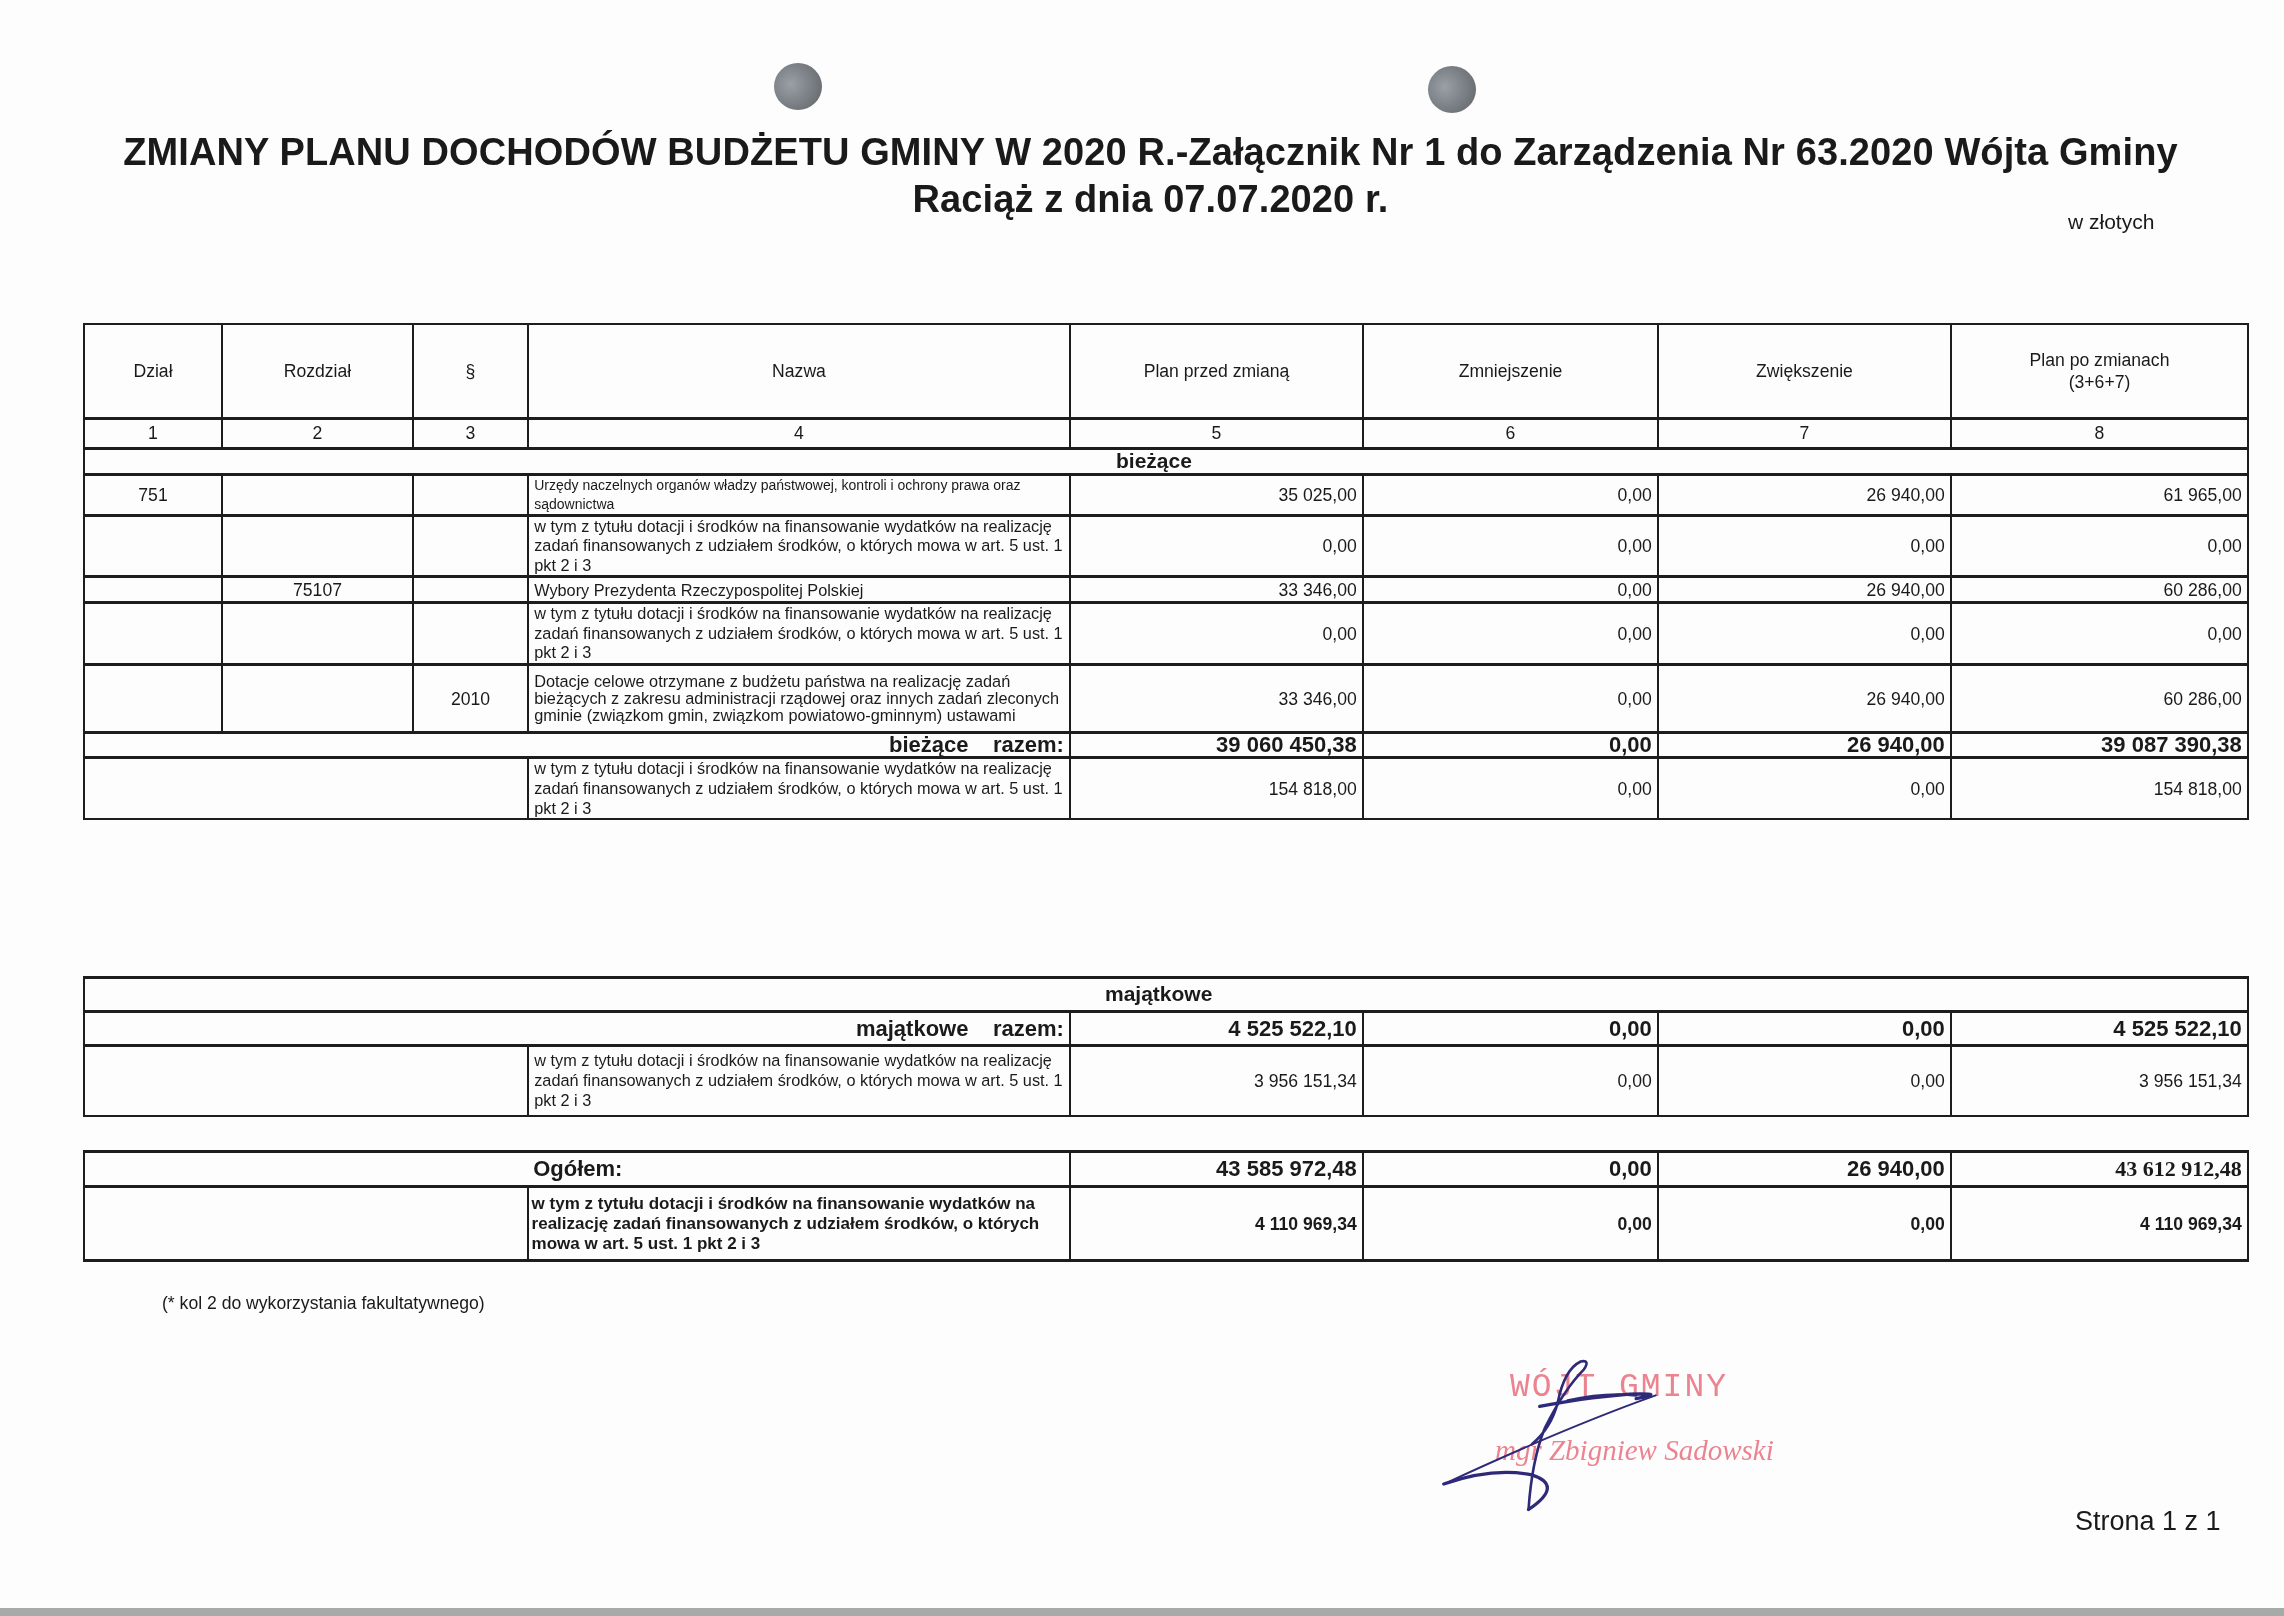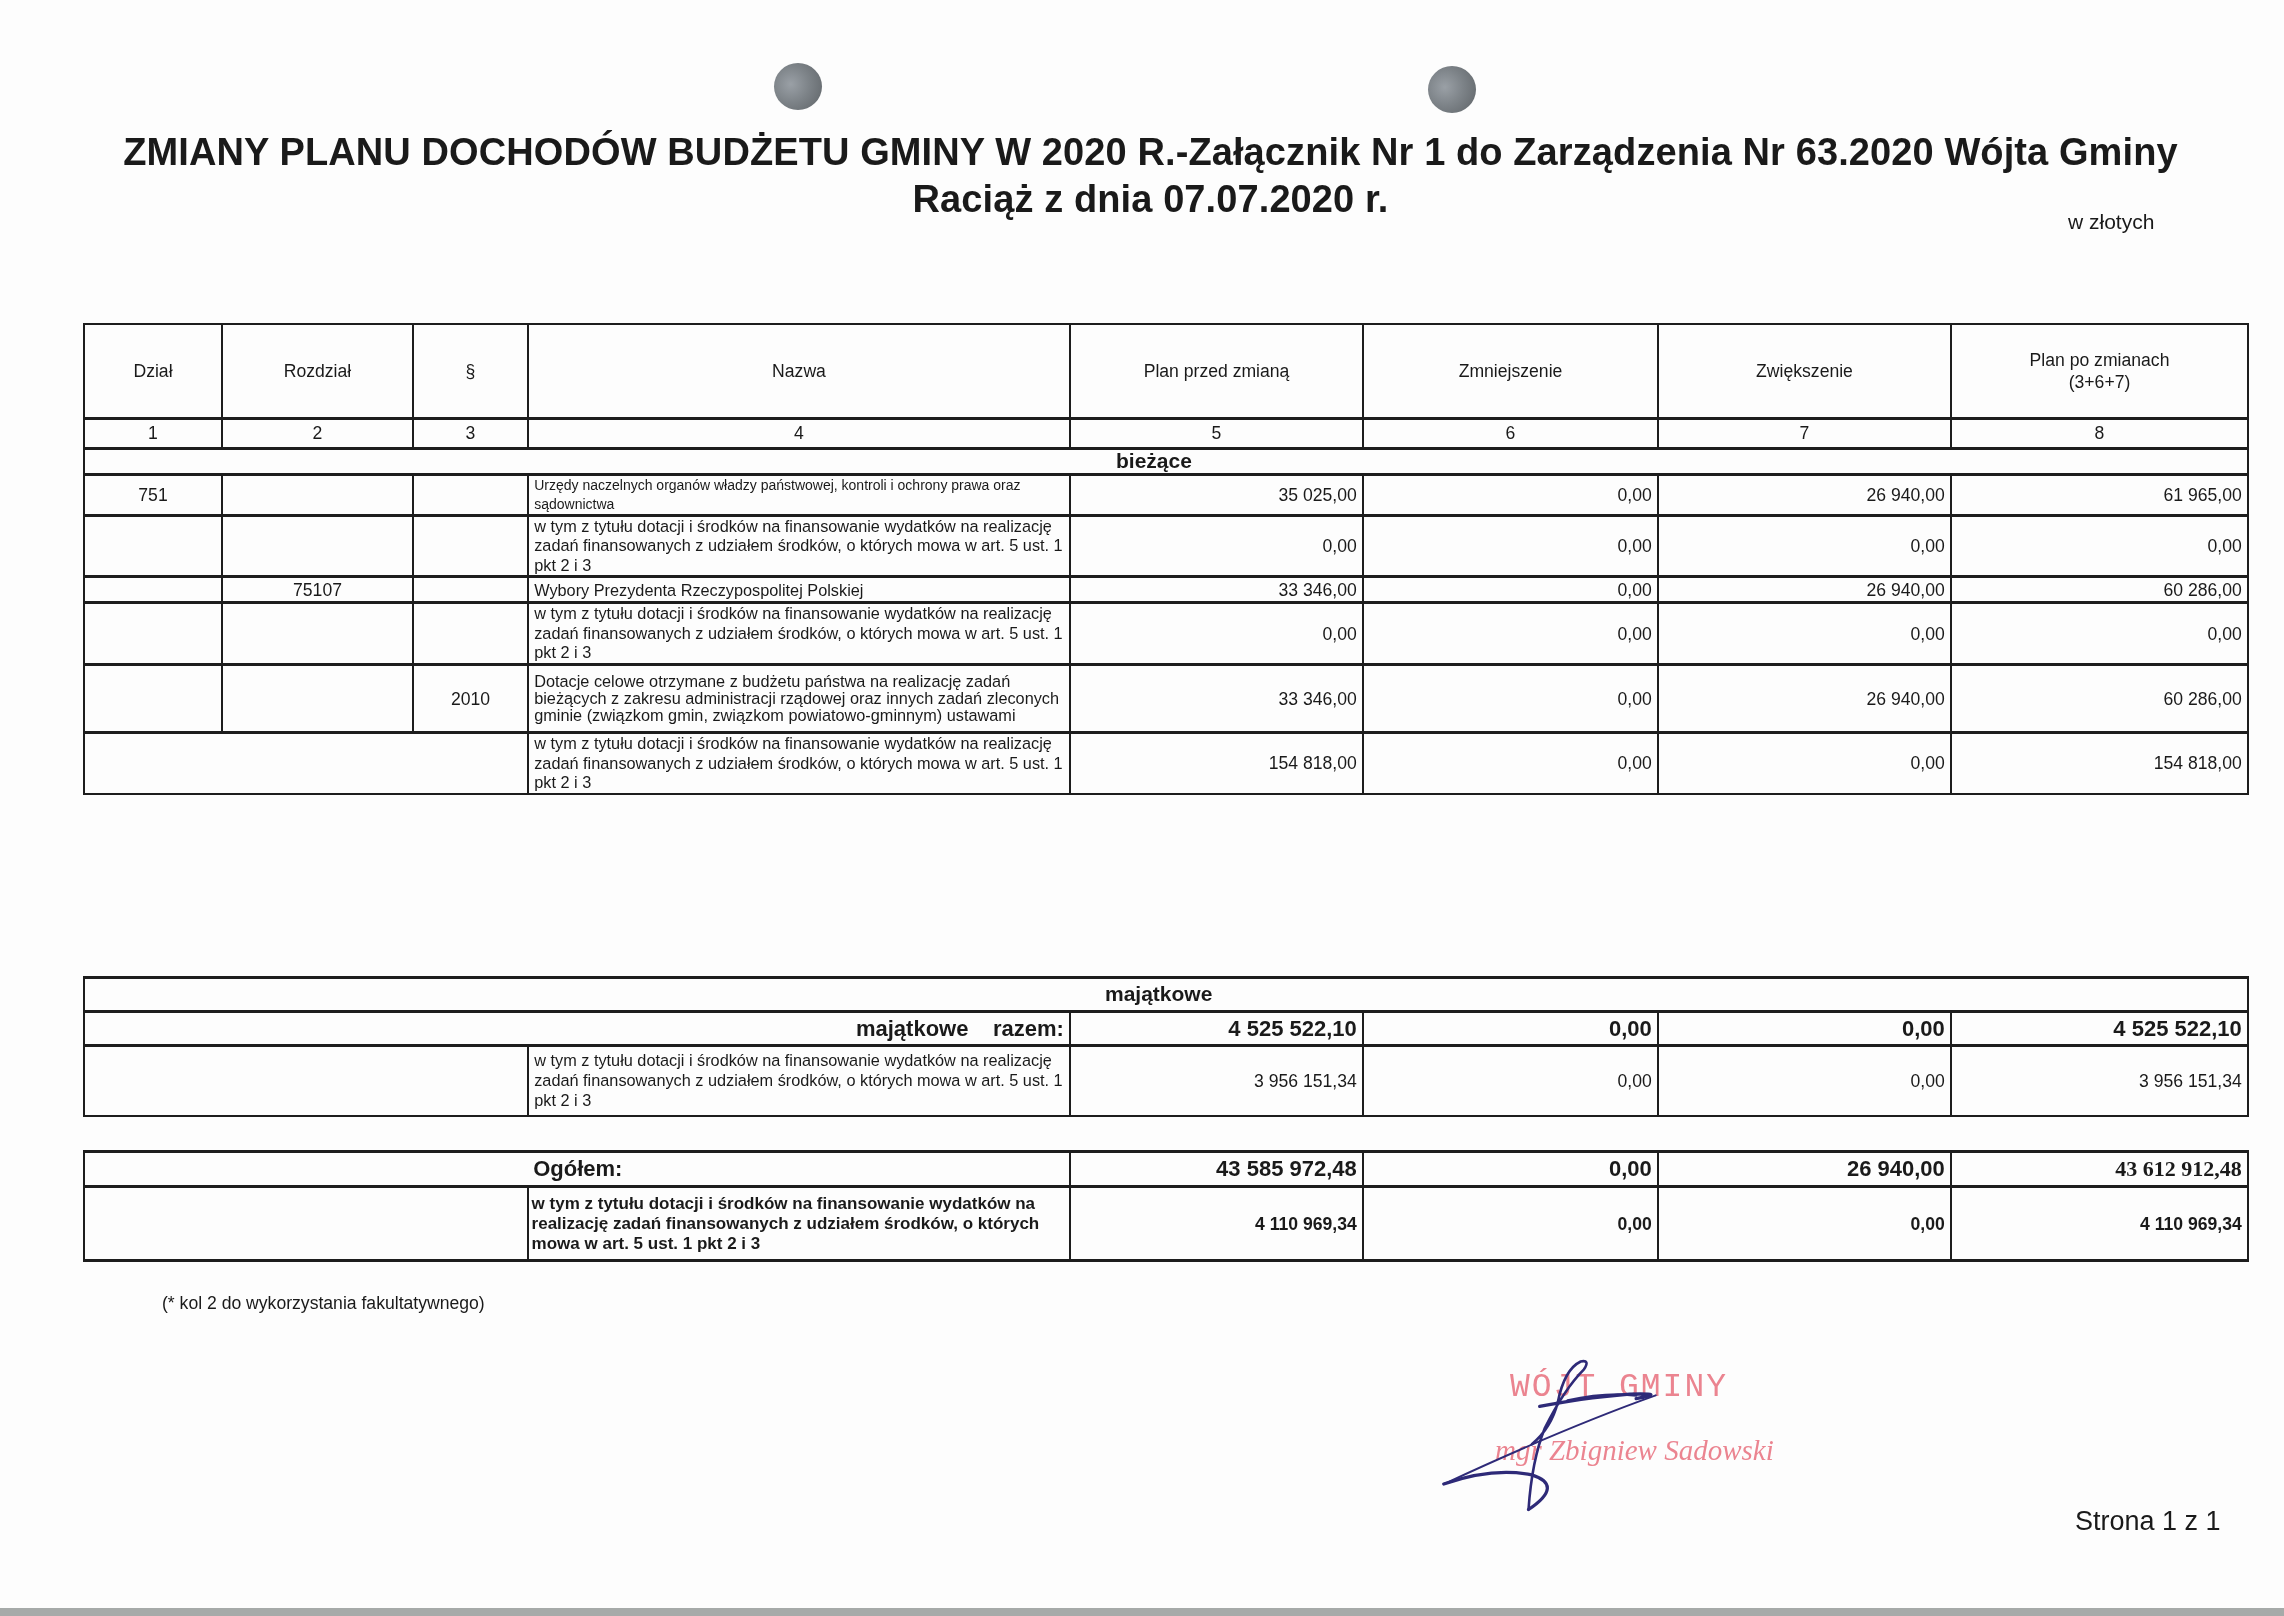--- a/index.html
+++ b/index.html
@@ -145,20 +145,27 @@
     <td class="c"></td>
     <td class="c"></td>
     <td class="c">2010</td>
     <td class="l" style="font-size:16.3px; line-height:17px;">Dotacje celowe otrzymane z budżetu państwa na realizację zadań bieżących z zakresu administracji rządowej oraz innych zadań zleconych gminie (związkom gmin, związkom powiatowo-gminnym) ustawami</td>
     <td class="r">33 346,00</td>
     <td class="r">0,00</td>
     <td class="r">26 940,00</td>
     <td class="r">60 286,00</td>
   </tr>
 
+  <tr class="thick-top" style="height:25.4px;">
+    <td colspan="4" class="r b big" style="white-space:pre;">bieżące    razem:</td>
+    <td class="r b big">39 060 450,38</td>
+    <td class="r b big">0,00</td>
+    <td class="r b big">26 940,00</td>
+    <td class="r b big">39 087 390,38</td>
+  </tr>
   <tr class="thick-top" style="height:51px;">
     <td colspan="3"></td>
     <td class="l" style="font-size:16.3px; line-height:19.6px;">w tym z tytułu dotacji i środków na finansowanie wydatków na realizację zadań finansowanych z udziałem środków, o których mowa w art. 5 ust. 1 pkt 2 i 3</td>
     <td class="r">154 818,00</td>
     <td class="r">0,00</td>
     <td class="r">0,00</td>
     <td class="r">154 818,00</td>
   </tr>
 </tbody>
   </table>

